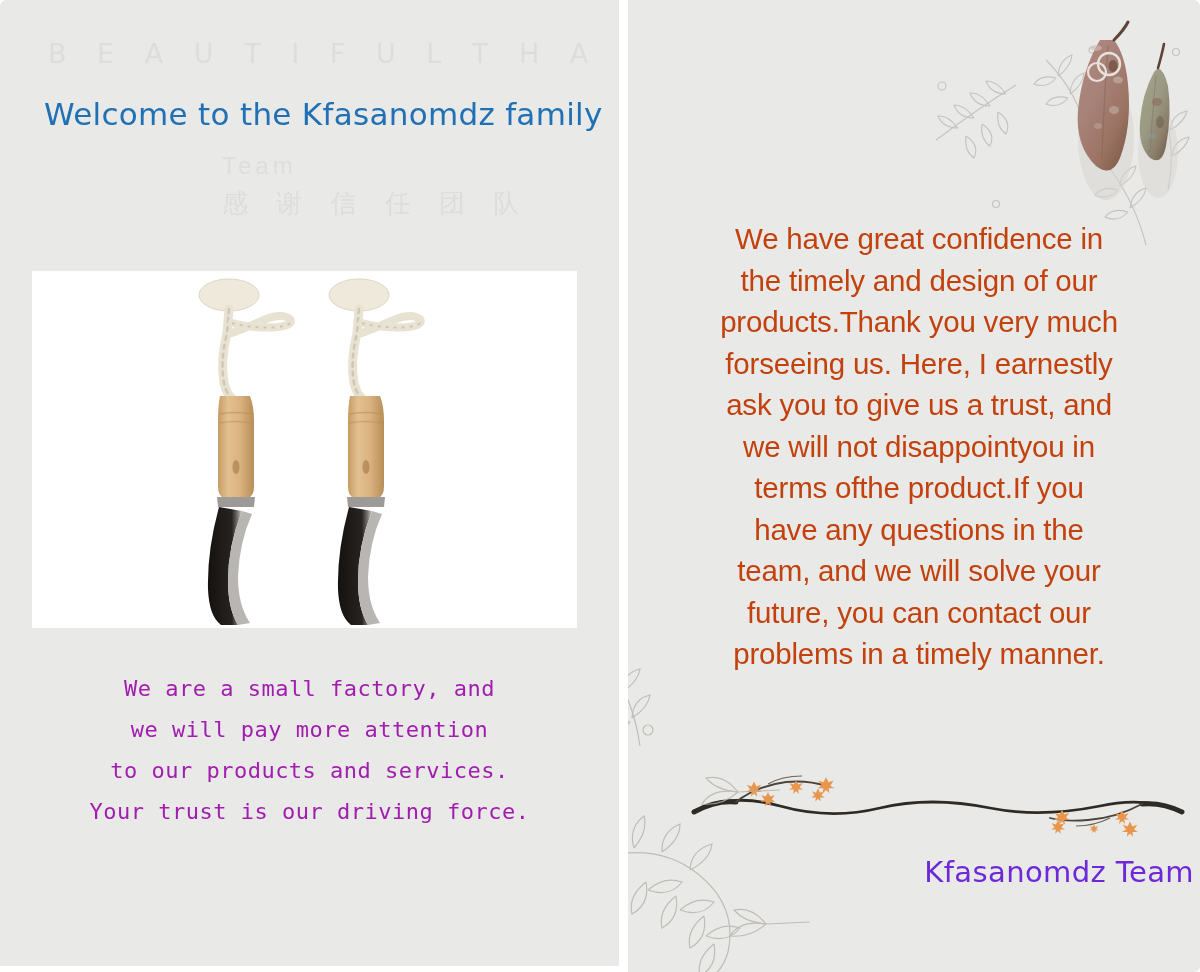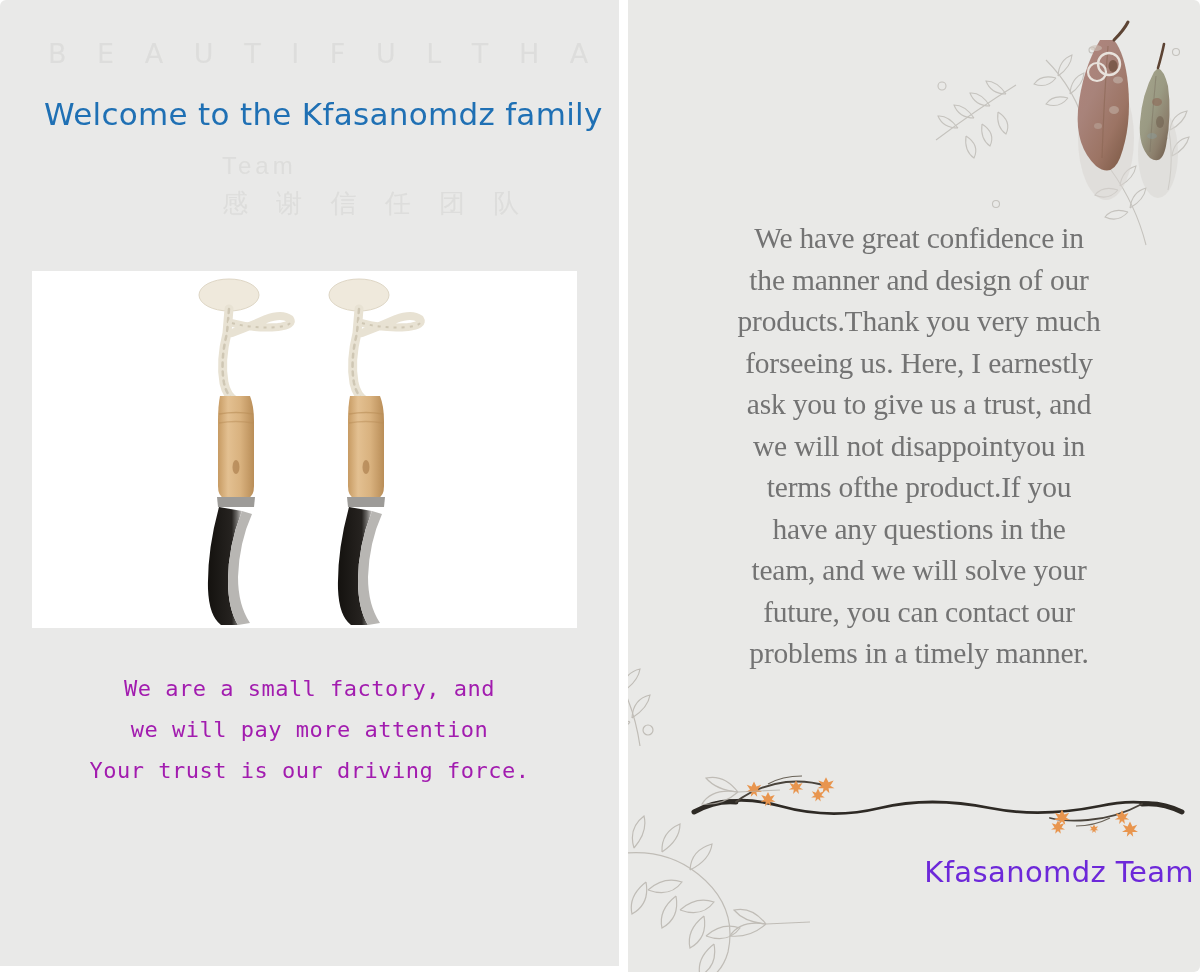--- a/index.html
+++ b/index.html
@@ -153,24 +153,24 @@
     height: 195px;
     pointer-events: none;
   }
 
   .letter-body {
     position: absolute;
     left: 56px;
     top: 218px;
     width: 470px;
     text-align: center;
-    font-family: Liberation Serif, serif;
+    font-family: Liberation Sans, sans-serif;
     font-size: 29.5px;
     line-height: 41.5px;
-    color: #737373;
+    color: #c2410c;
     letter-spacing: -0.2px;
   }
 
   .branch-divider {
     position: absolute;
     left: 62px;
     top: 756px;
     width: 500px;
     height: 90px;
     pointer-events: none;
@@ -264,20 +264,21 @@
         <ellipse cx="54" cy="196" rx="3.5" ry="7" fill="#a0713f" opacity="0.55"></ellipse>
         <path d="M35 226 L73 226 L72 236 L36 236 Z" fill="#9d9b98"></path>
         <path d="M37 236 Q25 280 26 318 Q27 345 39 354 L56 354 Q46 338 46 310 Q46 275 60 240 Z" fill="url(#bladeB)"></path>
         <path d="M60 240 Q46 275 46 310 Q46 338 56 354 L68 352 Q56 334 56 306 Q57 272 70 243 Z" fill="#b8b6b3"></path>
       </svg>
     </div>
 
     <div class="tagline">
       <div>We are a small factory, and</div>
       <div>we will pay more attention</div>
+      <div>to our products and services.</div>
       <div>Your trust is our driving force.</div>
     </div>
   </div>
 
   <div class="panel-divider"></div>
 
   <div class="panel-right">
 
     <svg class="deco-botanical deco-top-right" viewBox="0 0 300 260">
       <g stroke="#b9b6b0" stroke-width="1.1" fill="none" opacity="0.75">
@@ -345,21 +346,21 @@
       <path d="M92 54 Q80 76 78 104 Q76 128 88 140 Q100 148 104 128 Q110 96 106 68 Q102 52 96 50 Z" fill="url(#leafSml)"></path>
       <path d="M96 50 Q100 36 102 26" stroke="#5d4434" stroke-width="2.6" fill="none" stroke-linecap="round"></path>
       <path d="M94 58 Q90 100 88 134" stroke="#7e7465" stroke-width="1.1" fill="none" opacity="0.55"></path>
       <ellipse cx="95" cy="84" rx="5" ry="4" fill="#8e6f5c" opacity="0.7"></ellipse>
       <ellipse cx="98" cy="104" rx="4" ry="6" fill="#6d5c4c" opacity="0.55"></ellipse>
       <ellipse cx="90" cy="118" rx="5" ry="3" fill="#8aa0a5" opacity="0.35"></ellipse>
     </svg>
 
     <div class="letter-body">
       <div>We have great confidence in</div>
-      <div>the manner and design of our</div>
+      <div>the timely and design of our</div>
       <div>products.Thank you very much</div>
       <div>forseeing us. Here, I earnestly</div>
       <div>ask you to give us a trust, and</div>
       <div>we will not disappointyou in</div>
       <div>terms ofthe product.If you</div>
       <div>have any questions in the</div>
       <div>team, and we will solve your</div>
       <div>future, you can contact our</div>
       <div>problems in a timely manner.</div>
     </div>

